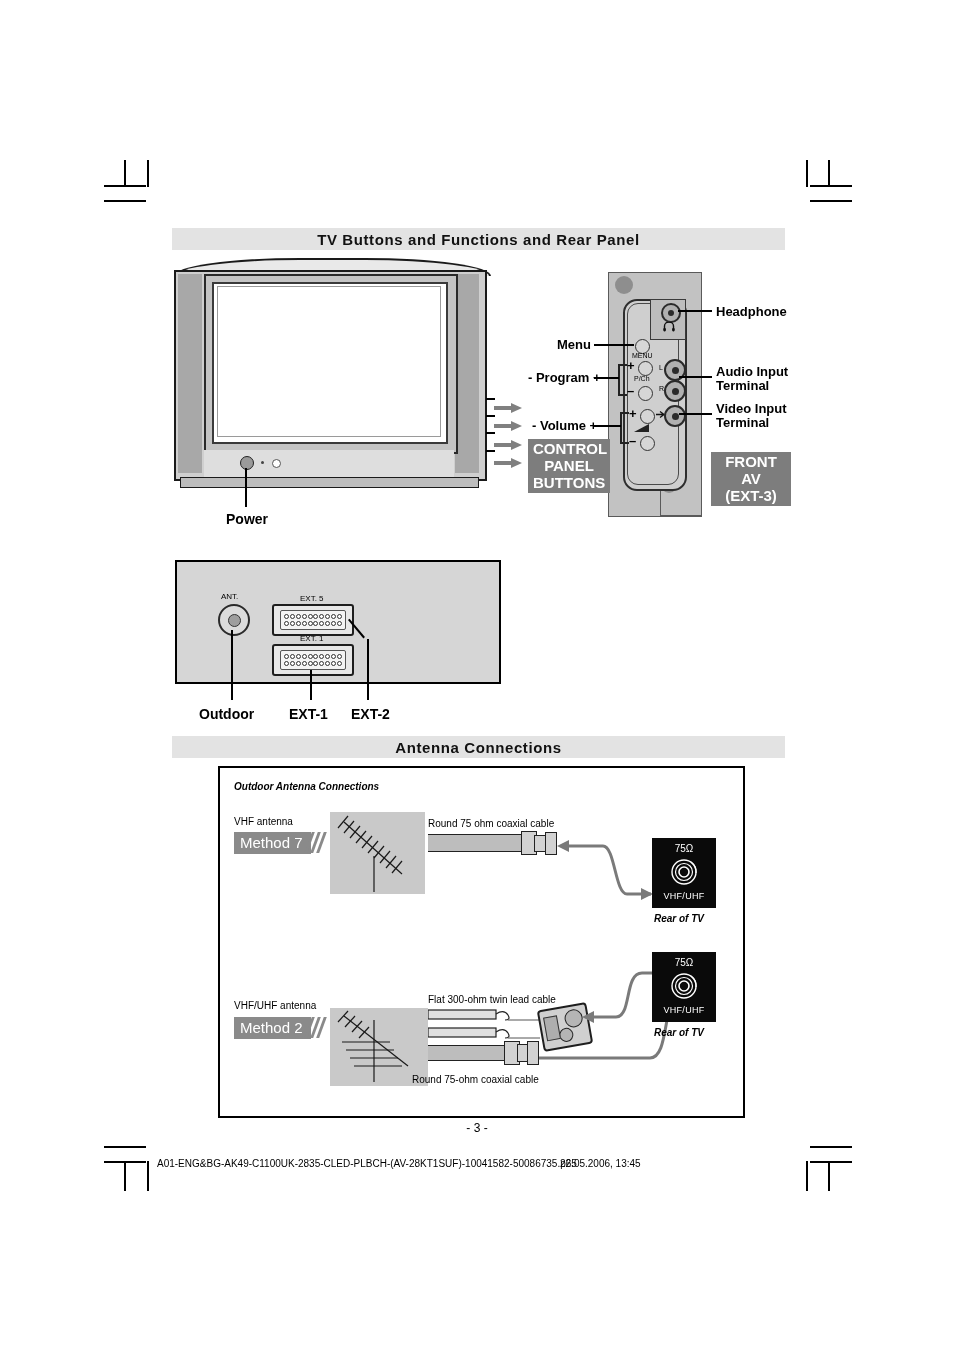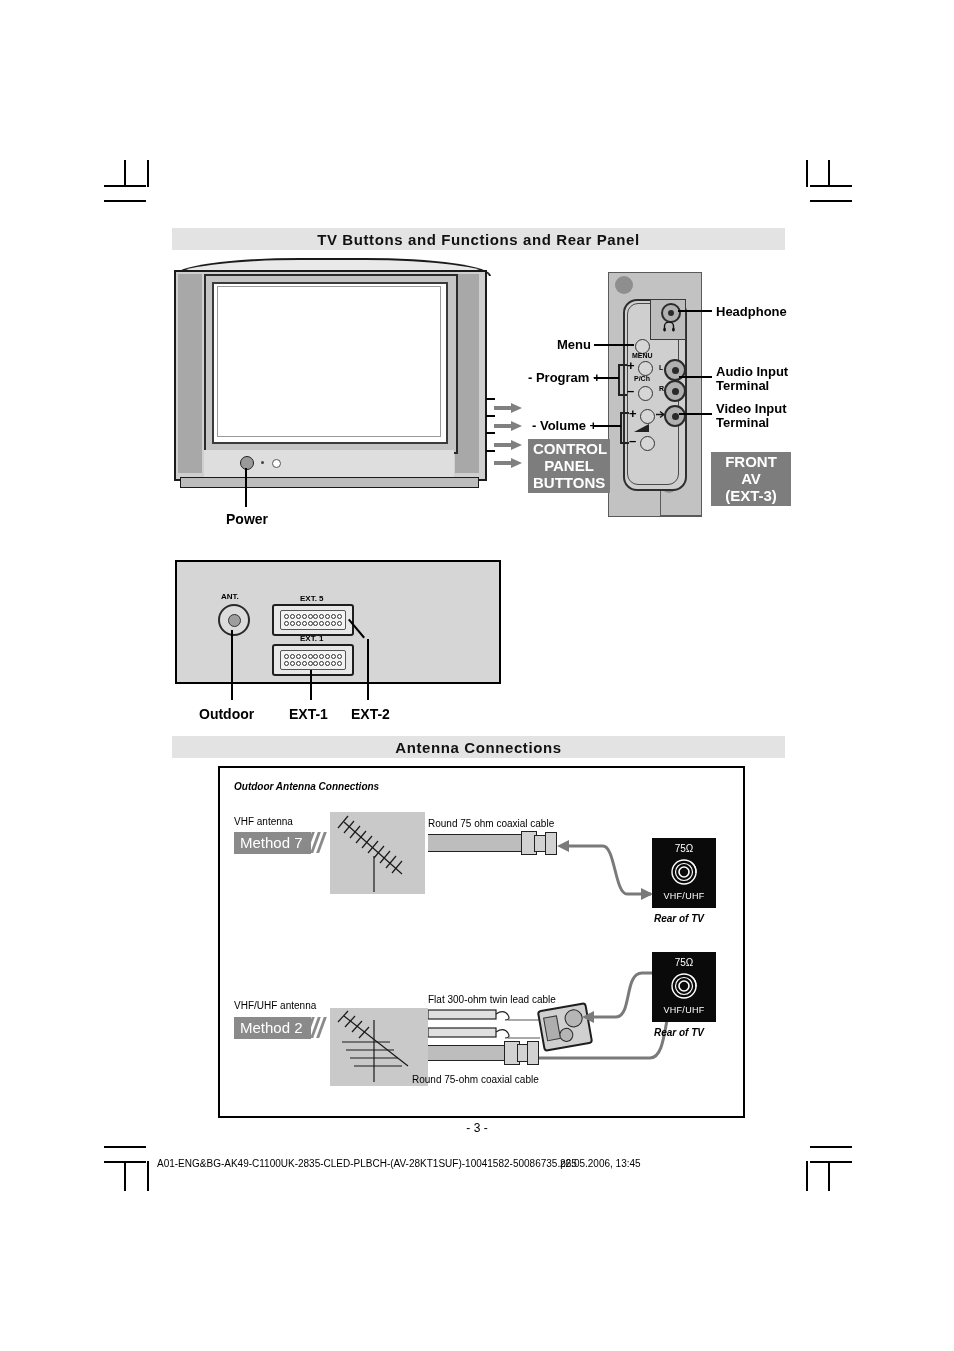--- a/index.html
+++ b/index.html
@@ -22,21 +22,21 @@
   .tv-screen{position:absolute;background:#ffffff;border:2px solid #3a3a3a;}
   .tv-screen-in{position:absolute;background:#fff;border:1px solid #9a9a9a;}
   .tv-base{position:absolute;background:#d8d8d8;border:2px solid #1a1a1a;}
   .tv-foot{position:absolute;background:#bdbdbd;border:1px solid #1a1a1a;}
   .pwr-btn{position:absolute;border-radius:50%;background:#9a9a9a;
            border:1.5px solid #222;}
   .pwr-dot{position:absolute;border-radius:50%;background:#444;}
   .pwr-led{position:absolute;border-radius:50%;background:#fff;border:1px solid #555;}
   .leader{position:absolute;background:#000;}
   .lbl{position:absolute;font-weight:bold;font-size:13px;white-space:nowrap;}
-  .lbl-sm{position:absolute;font-size:9px;white-space:nowrap;font-weight:bold;}
+  .lbl-sm{position:absolute;font-size:9px;white-space:nowrap;font-weight:normal;}
   
   .cp-plate{position:absolute;background:#c2c2c2;border:1px solid #5a5a5a;}
   .cp-inner{position:absolute;background:#cfcfcf;border:2px solid #2e2e2e;
             border-radius:14px;}
   .cp-inner2{position:absolute;border:1.5px solid #4a4a4a;border-radius:11px;}
   .cp-screw{position:absolute;border-radius:50%;background:#8e8e8e;}
   .cp-hp-box{position:absolute;background:#bdbdbd;border:1.5px solid #3a3a3a;}
   .btn-circ{position:absolute;border-radius:50%;background:#d6d6d6;
             border:1.5px solid #333;}
   .jack{position:absolute;border-radius:50%;background:#b0b0b0;

